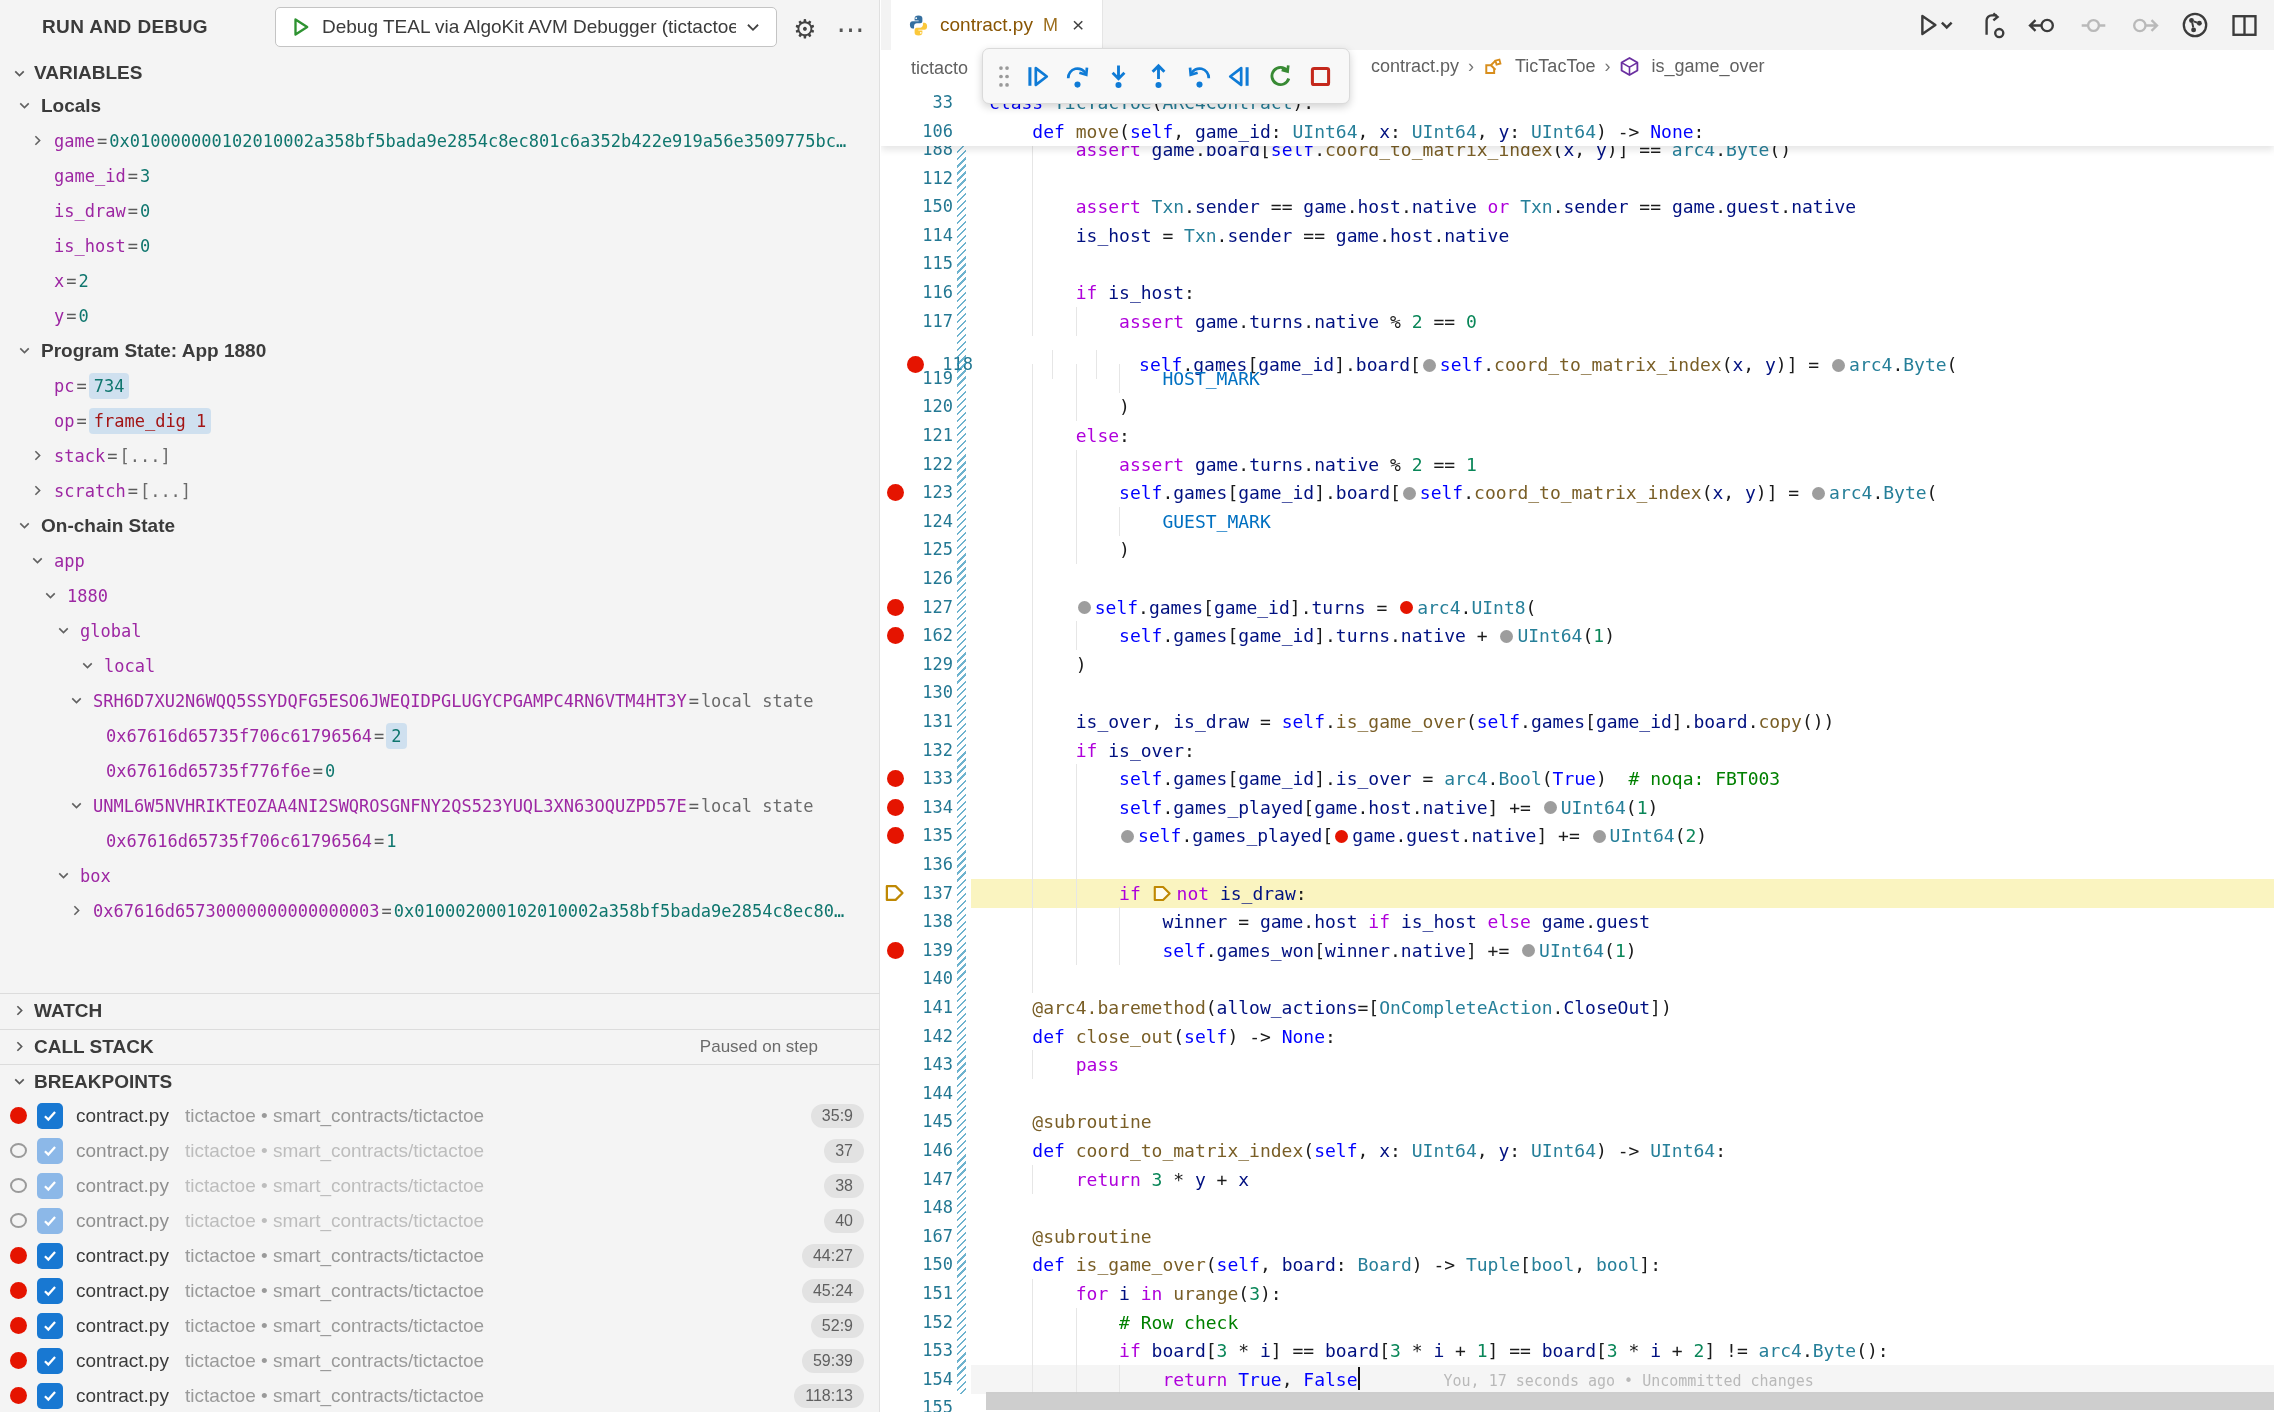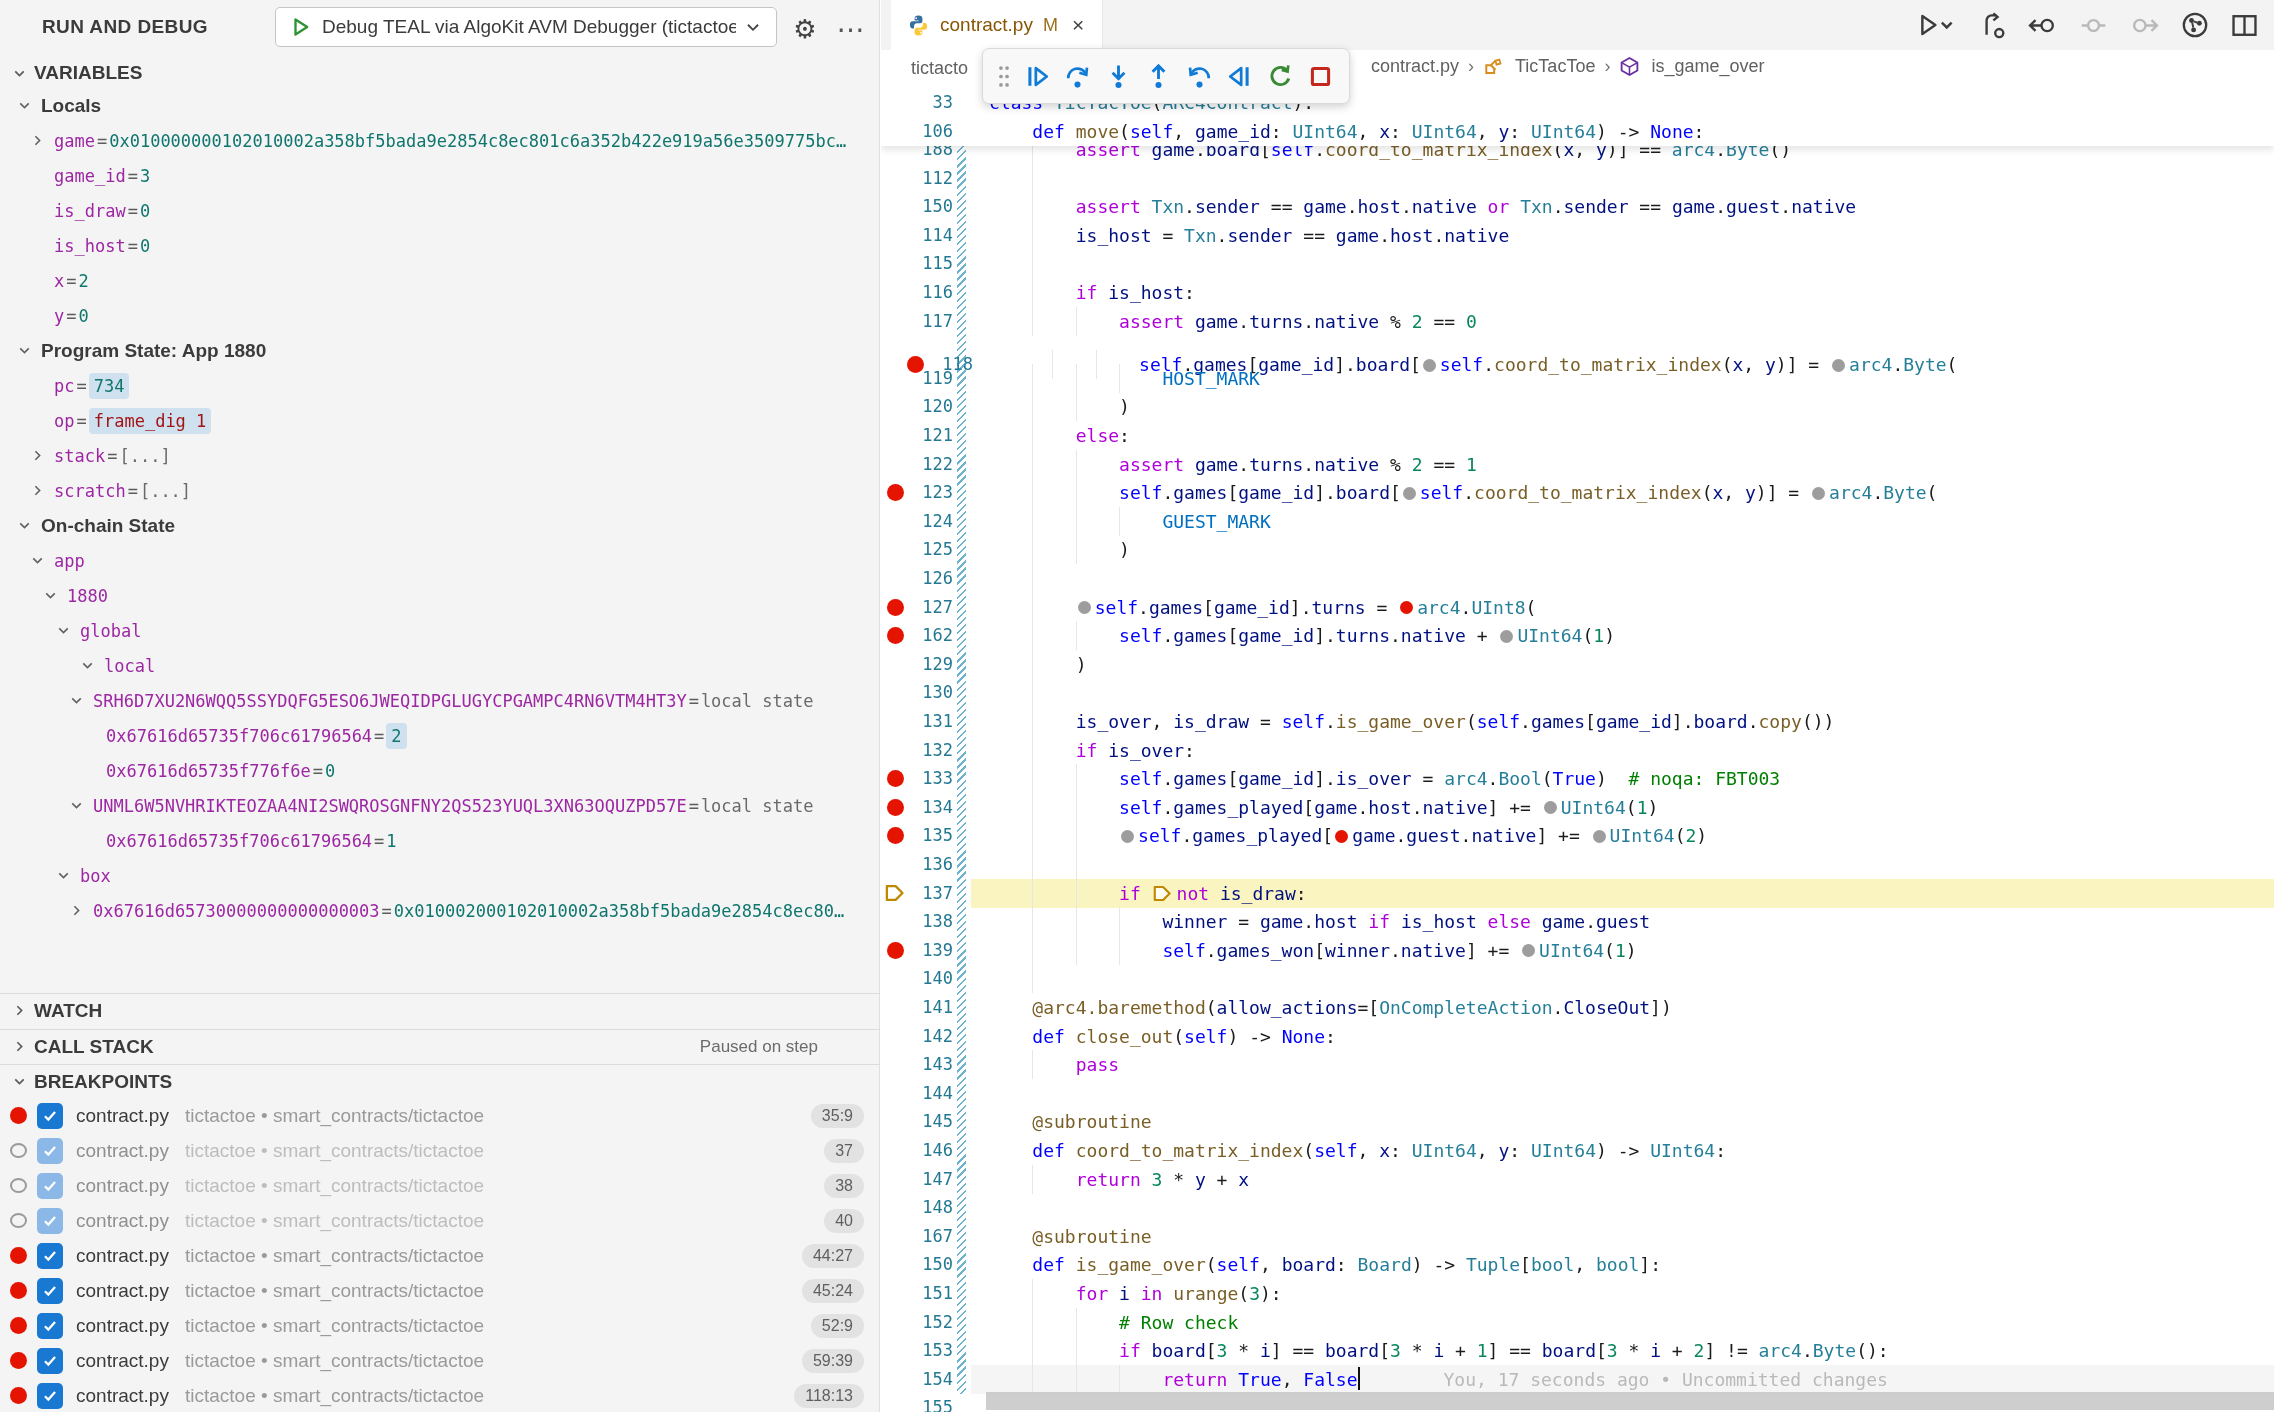--- a/index.html
+++ b/index.html
@@ -110,21 +110,21 @@
   .guide { position:absolute; top:0; width:1px; height:29px; background:#e6e6e6; }
   .tk-k{color:#af00db} .tk-d{color:#0000ff} .tk-f{color:#795e26} .tk-t{color:#267f99}
   .tk-v{color:#001080} .tk-n{color:#098658} .tk-c{color:#008000} .tk-b{color:#0000ff}
   .tk-C{color:#0070c1} .tk-o{color:#1b1b1b}
   .idot { display:inline-block; width:13px; height:13px; border-radius:50%;
           margin:0 4px 2px 2px; vertical-align:middle; }
   .idot.gray { background:#9d9d9d; }
   .idot.red { background:#e51400; }
   .camark { display:inline-flex; vertical-align:-2px; margin:0 5px 0 1px; }
   .cursor { display:inline-block; width:2px; height:23px; background:#111; vertical-align:-4px; }
-  .blame { color:#b9b9b9; margin-left:84px; font-size:18px; }
+  .blame { color:#b9b9b9; margin-left:84px; font-size:15px; }
 
   #sticky { position:absolute; left:0; top:0; width:1393px; height:58px; background:#fff; z-index:40;
             box-shadow:0 4px 7px rgba(0,0,0,.10); }
   #sticky .code-row { height:29px; }
 
   #hscroll { position:absolute; left:105px; top:1304px; height:18px; right:0;
              background:#c6c6c6; z-index:50; opacity:.85; }
 </style>
 </head>
 <body>

